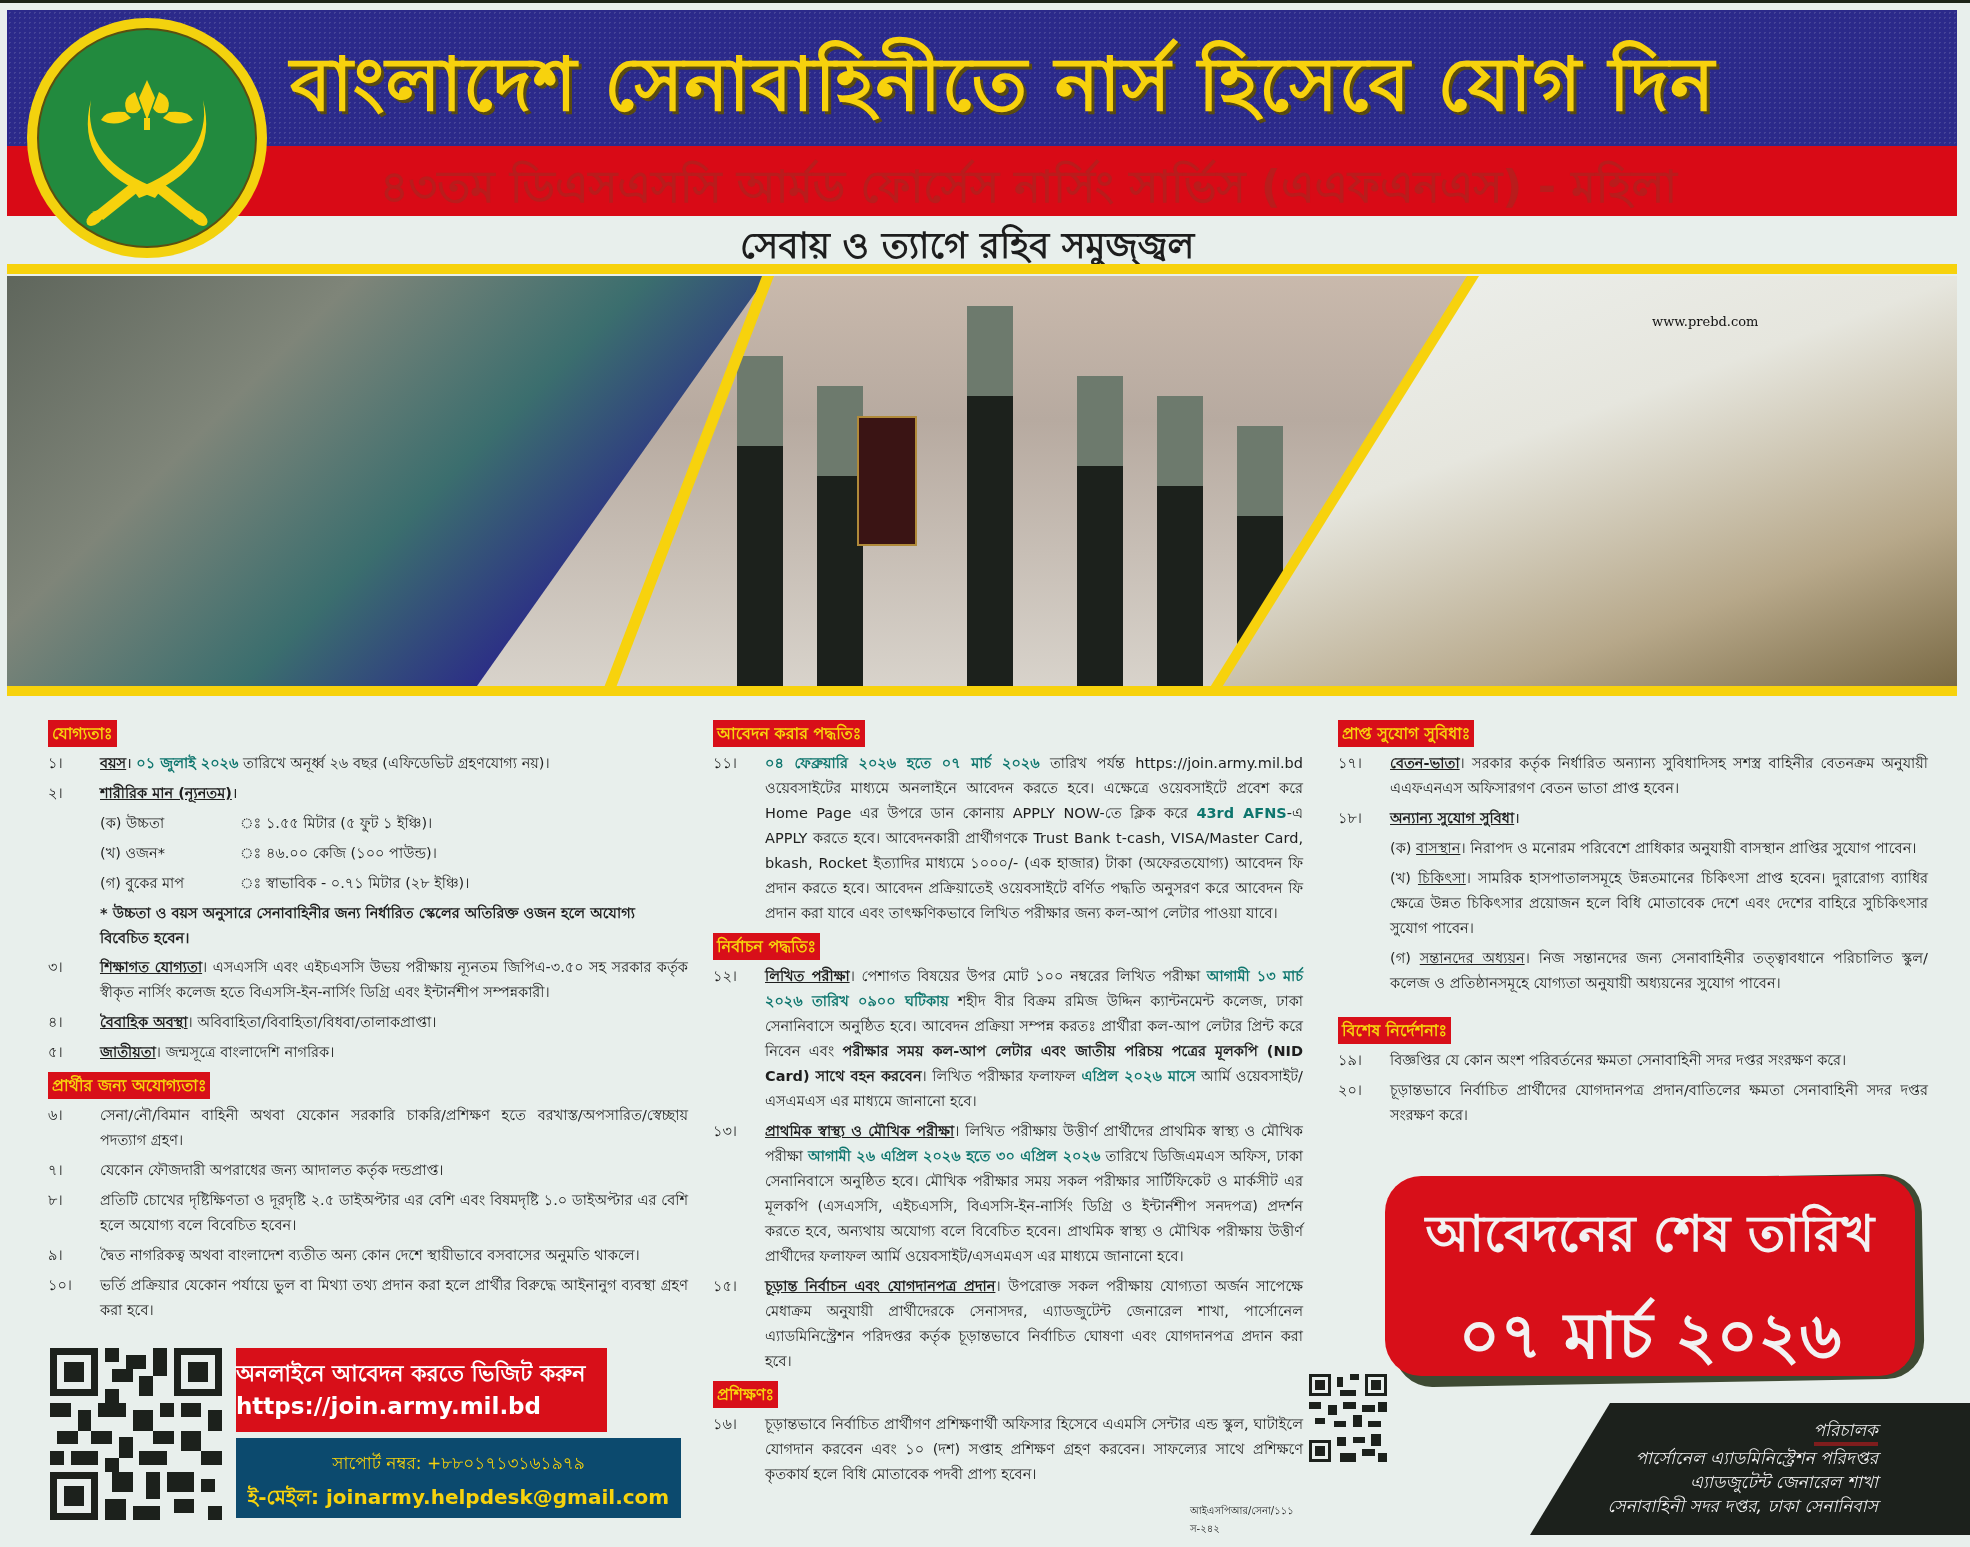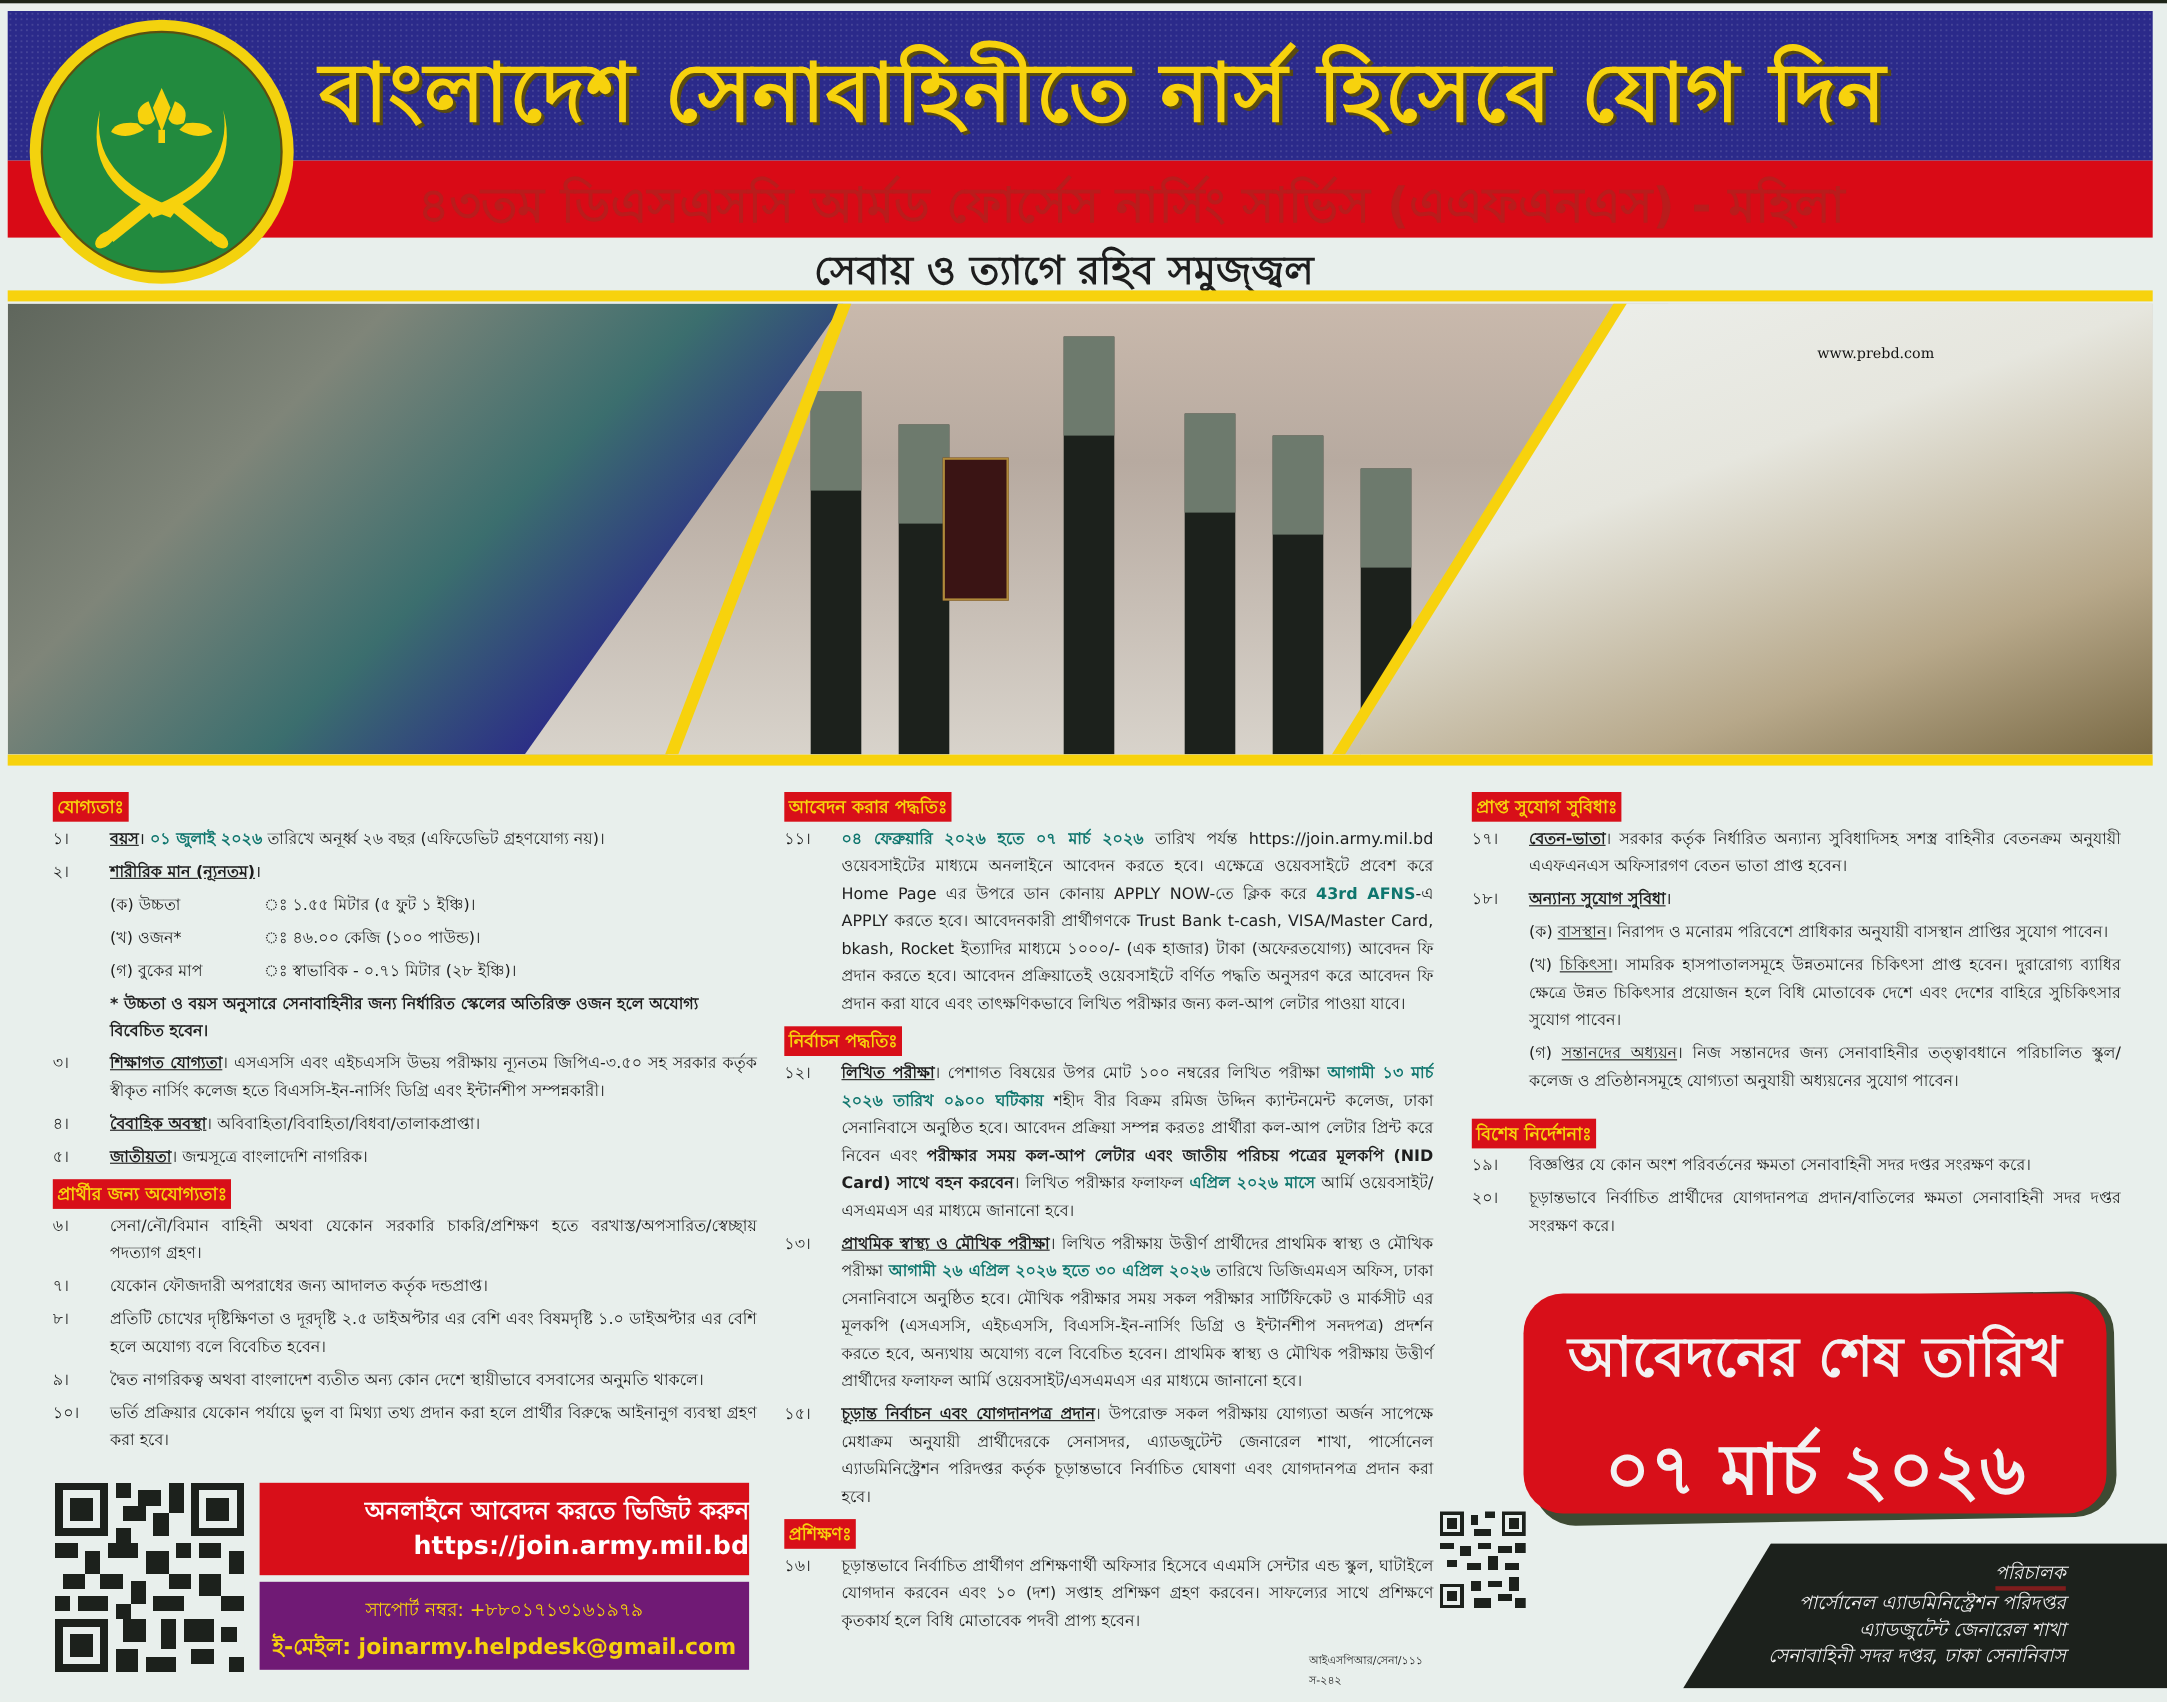--- a/index.html
+++ b/index.html
@@ -36,24 +36,24 @@
 .item{display:flex;margin-bottom:5px}
 .num{width:52px;flex:0 0 52px}
 .body{flex:1;text-align:justify}
 .kw{font-weight:bold;text-decoration:underline}
 .red{color:#0f766e;font-weight:bold}
 .sub{margin-left:52px;display:flex;margin-bottom:5px}
 .sub .lbl{width:140px;font-weight:normal}
 .note{margin-left:52px;font-weight:bold;margin-bottom:4px}
 .qr{position:absolute;background:#e8efec}
 .qr svg{display:block}
-.box-red{position:absolute;left:236px;top:1348px;width:445px;height:84px;background:#d80f19;color:#fff;text-align:right;padding-top:8px}
+.box-red{position:absolute;left:236px;top:1348px;width:371px;height:84px;background:#d80f19;color:#fff;text-align:left;padding-top:8px}
 .box-red .l1{font-size:22px;font-weight:bold}
 .box-red .l2{font-size:23px;font-weight:bold;margin-top:0}
-.box-green{position:absolute;left:236px;top:1438px;width:445px;height:80px;background:#701a75;color:#f7d20d;text-align:center;padding-top:12px}
+.box-green{position:absolute;left:236px;top:1438px;width:445px;height:80px;background:#0c4a6e;color:#f7d20d;text-align:center;padding-top:12px}
 .box-green .l1{font-size:17px}
 .box-green .l2{font-size:20px;font-weight:bold;margin-top:4px}
 .deadline-shadow{position:absolute;left:1393px;top:1178px;width:530px;height:205px;background:#3e4a33;border-radius:38px;transform:rotate(-1deg)}
 .deadline{position:absolute;left:1385px;top:1176px;width:530px;height:200px;background:#d80f19;border-radius:36px;color:#f2f2f2;text-align:center;font-weight:bold}
 .deadline .l1{font-size:50px;margin-top:20px;white-space:nowrap}
 .deadline .l2{font-size:64px;margin-top:8px;white-space:nowrap}
 .footer-dark{position:absolute;left:1530px;top:1403px;width:440px;height:132px;background:#1c211c;clip-path:polygon(80px 0,440px 0,440px 132px,0 132px)}
 .footer-text{position:absolute;right:92px;top:1418px;width:520px;text-align:right;color:#f2f2f2;font-style:italic;font-size:17px;line-height:24px}
 .footer-text .t1{border-bottom:4px solid #7f1d1d;display:inline-block}
 .ref{position:absolute;left:1190px;top:1502px;font-size:10px;line-height:18px;color:#222}

